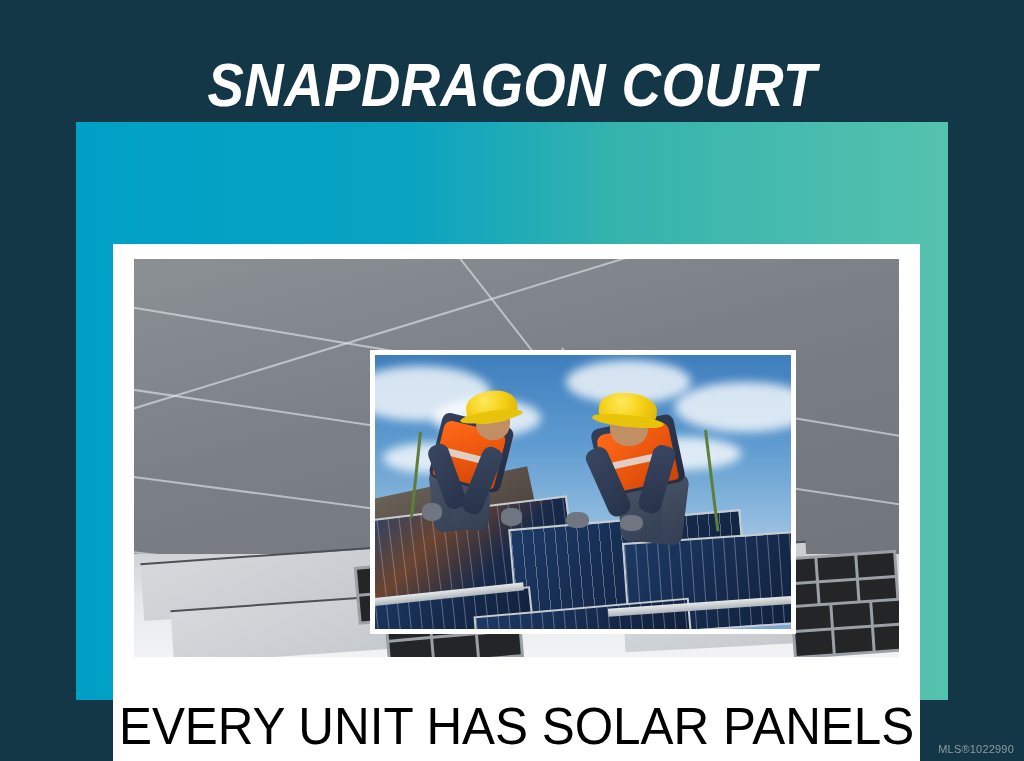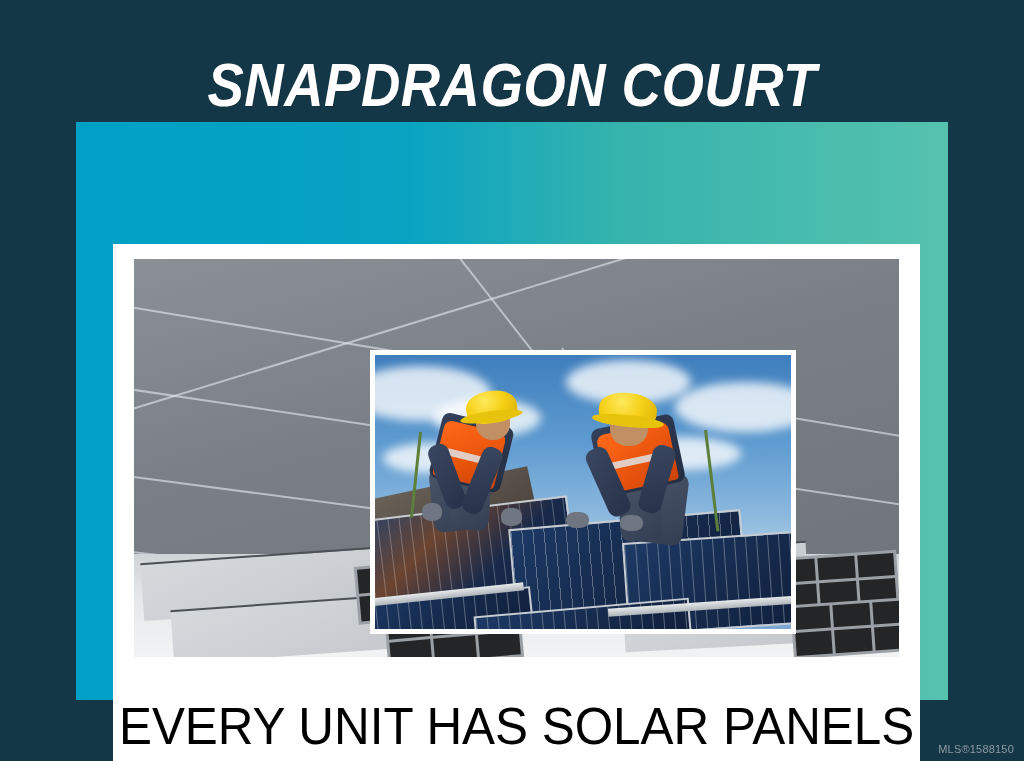--- a/index.html
+++ b/index.html
@@ -390,14 +390,14 @@
           <div class="helmet-brim" style="left:22%; top:13%; width:41%; height:7%; transform: rotate(6deg);"></div>
         </div>
       </div>
     </div>
 
     <div id="caption-panel">
       <div id="caption-text">EVERY UNIT HAS SOLAR PANELS</div>
     </div>
   </div>
 
-  <div id="watermark">MLS®1588150</div>
+  <div id="watermark">MLS®1022990</div>
 </div>
 
 </body></html>

